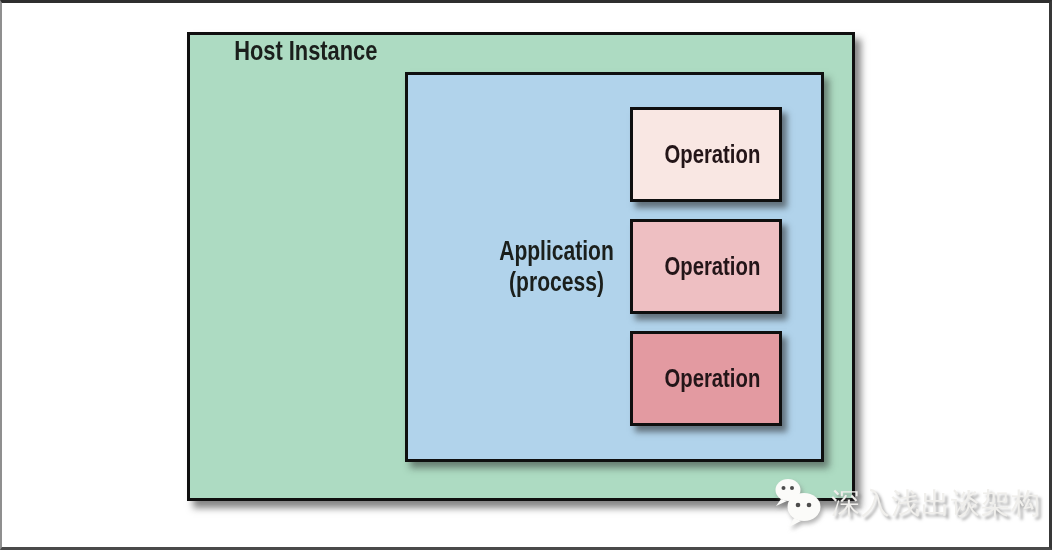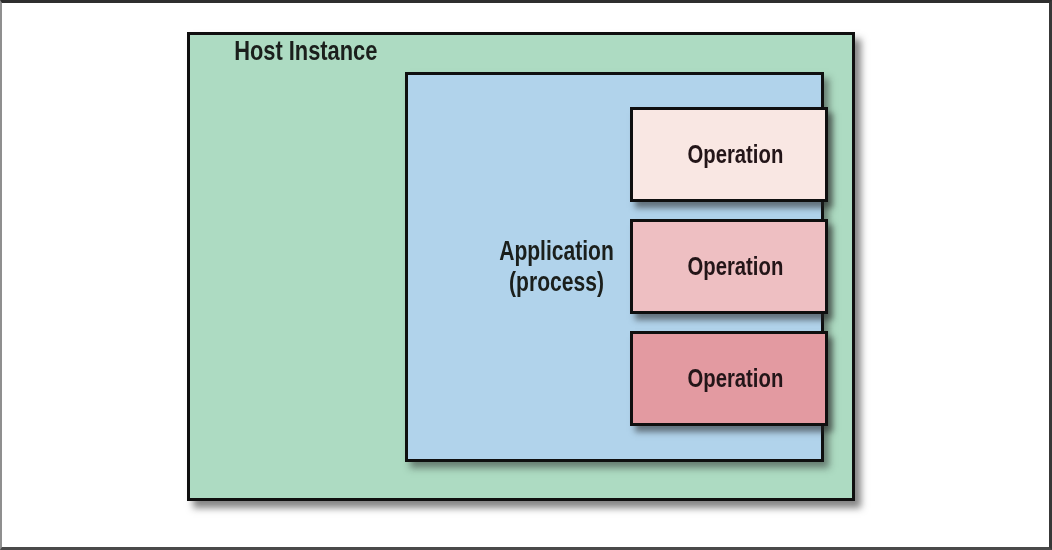--- a/index.html
+++ b/index.html
@@ -37,21 +37,21 @@
   .ops-stack {
     position: absolute;
     left: 222px; top: 32px;
     width: 169px;
     display: flex;
     flex-direction: column;
     gap: 17px;
   }
   .op-box {
     position: relative;
-    width: 198px; height: 95px;
+    width: 152px; height: 95px;
     border: 3px solid #0f0f0f;
     box-shadow: 5px 6px 6px rgba(35,35,35,0.55);
     display: flex;
     align-items: center;
     justify-content: center;
     padding-left: 12px;
   }
   
   .label-text {
     font-weight: 700;
@@ -128,14 +128,29 @@
           <span class="label-text">Operation</span>
         </div>
         <div class="op-box" style="background-color: rgb(227, 154, 161);">
           <span class="label-text">Operation</span>
         </div>
       </div>
 
     </div>
   </div>
 
+  <div class="watermark">
+    <svg class="wechat-icon" viewBox="0 0 54 56" xmlns="http://www.w3.org/2000/svg">
+
+      <ellipse cx="16" cy="14" rx="12.5" ry="11" fill="#fbfbf9"></ellipse>
+      <path d="M9 23 L4 30 L15 25 Z" fill="#fbfbf9"></path>
+      <circle cx="11.5" cy="12" r="2" fill="#4c4c4c"></circle>
+      <circle cx="20" cy="12" r="2" fill="#4c4c4c"></circle>
+
+      <ellipse cx="32" cy="31" rx="16.5" ry="14" fill="#fbfbf9"></ellipse>
+      <path d="M22 42 L17 51 L29 45 Z" fill="#fbfbf9"></path>
+      <circle cx="26" cy="29" r="2.3" fill="#4c4c4c"></circle>
+      <circle cx="37" cy="29" r="2.3" fill="#4c4c4c"></circle>
+    </svg>
+    <span class="watermark-text">深入浅出谈架构</span>
+  </div>
 
 </div>
 
 </body></html>

